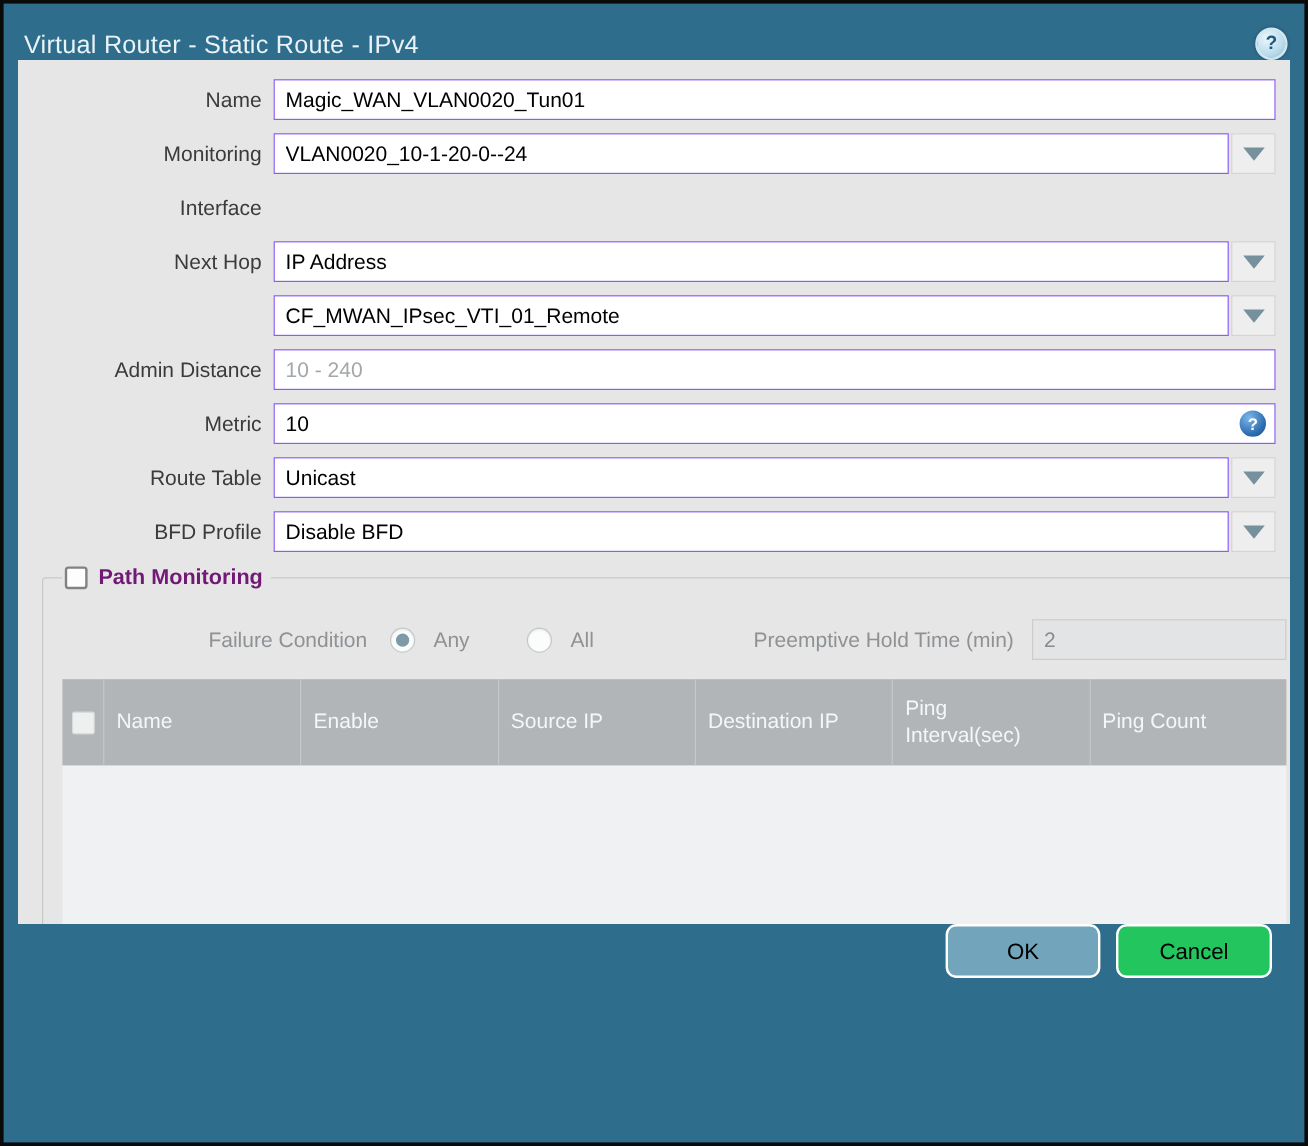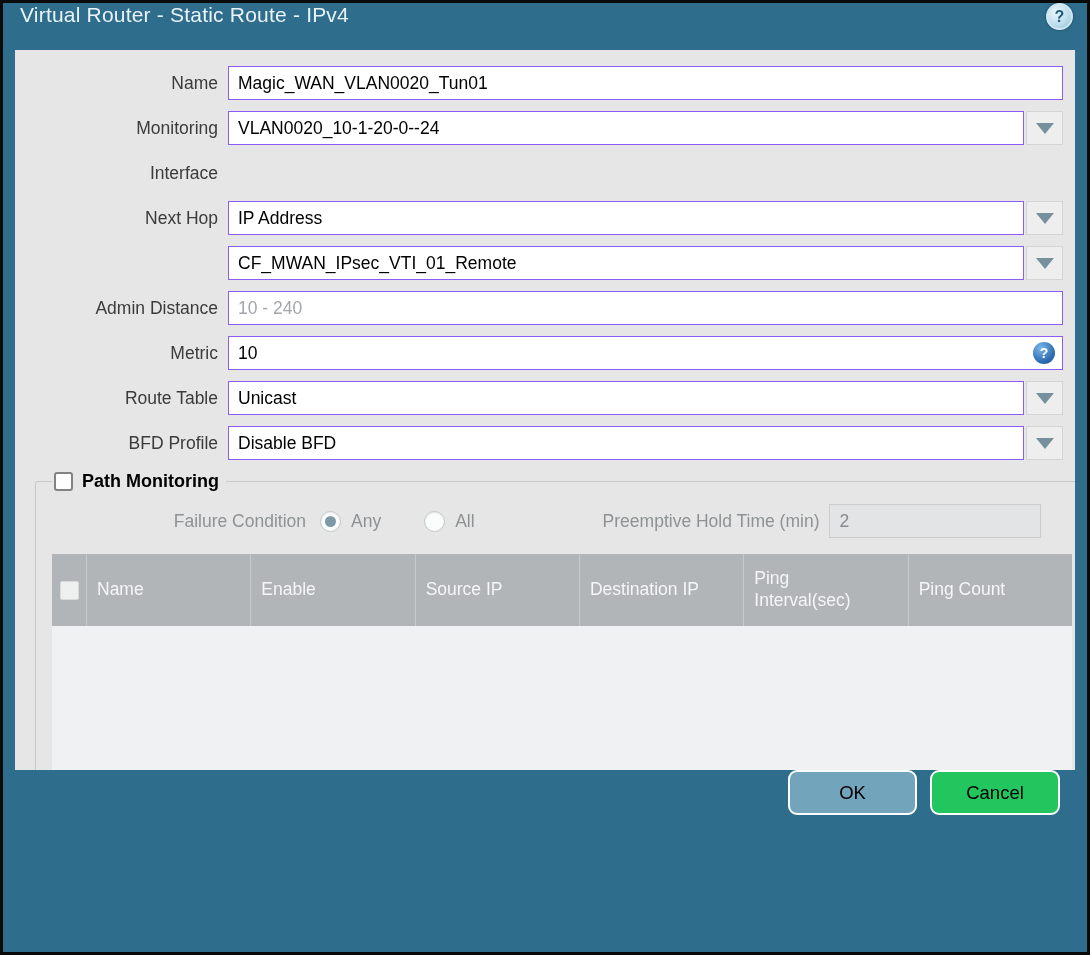--- a/index.html
+++ b/index.html
@@ -6,21 +6,21 @@
   html,body { margin:0; padding:0; }
   body {
     width:1090px; height:955px;
     font-family:"Liberation Sans", sans-serif;
     background:#0a0a0a;
   }
   .frame { width:1090px; height:955px; padding:3px; background:#0a0a0a; }
   .dialog { width:100%; height:100%; background:#2f6d8c; display:flex; flex-direction:column; }
 
   
-  .titlebar { height:47px; flex:none; display:flex; align-items:flex-start; justify-content:space-between; padding:0 14px 0 17px; }
+  .titlebar { height:47px; flex:none; display:flex; align-items:flex-end; justify-content:space-between; padding:16px 14px 0 17px; }
   .title { color:#e9f3f8; font-size:21px; letter-spacing:0.2px; }
   .help-icon {
     width:27px; height:27px; border-radius:50%;
     background:radial-gradient(circle at 35% 30%, #eaf6fc, #bcdcec 60%, #8dbcd4);
     border:2px solid #cfe7f2;
     color:#1d5a7e; font-weight:bold; font-size:16px;
     display:flex; align-items:center; justify-content:center;
     box-shadow:0 0 3px rgba(0,0,0,0.35);
     cursor:pointer;
   }
@@ -53,23 +53,23 @@
 
   
   fieldset.pm {
     margin:2px 0 0 8px; width:1050px; border:1px solid #c9c9c9; border-radius:3px;
     padding:0 12px 14px 16px;
   }
   legend.pm-legend { display:flex; align-items:center; gap:9px; padding:0 7px 0 2px; margin-left:0px; }
   .checkbox {
     width:19px; height:19px; background:#fdfdfd; border:2px solid #808284; border-radius:3px; cursor:pointer;
   }
-  .pm-title { font-weight:bold; font-size:18px; color:#000000; }
-
-  .pm-row { display:flex; align-items:center; height:34px; margin:12px 0 16px; font-size:17.5px; color:#8e9294; }
+  .pm-title { font-weight:bold; font-size:18px; color:#701a75; }
+
+  .pm-row { display:flex; align-items:center; height:34px; margin:24px 0 16px; font-size:17.5px; color:#8e9294;justify-content:space-between; }
   .fc-label { width:268px; text-align:right; padding-right:14px; white-space:nowrap; }
   .radio { width:21px; height:21px; border-radius:50%; background:#fbfcfc; border:1px solid #c4c7c9; box-shadow:inset 0 1px 2px rgba(0,0,0,0.08); display:flex; align-items:center; justify-content:center; margin-right:10px; cursor:pointer; flex:none; }
   .radio .dot { width:11px; height:11px; border-radius:50%; background:#7e99a7; }
   .radio-label { margin-right:43px; }
   .pht-label { margin-left:85px; margin-right:10px; white-space:nowrap; }
   .pht-input {
     width:212px; height:34px; background:#e3e4e5; border:1px solid #cccccc;
     color:#878b8e; font-size:17.5px; padding:0 9px; font-family:"Liberation Sans", sans-serif;
   }
 

